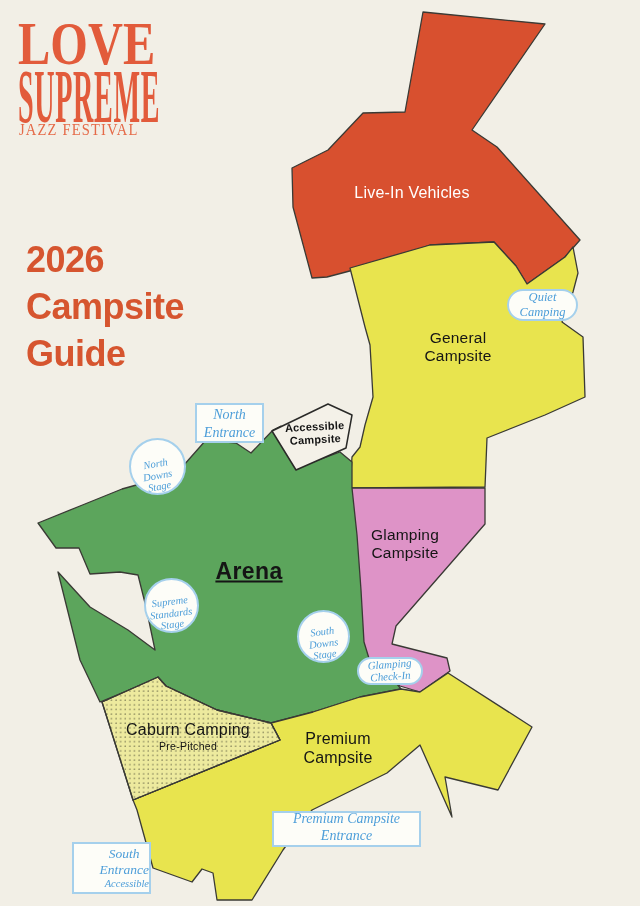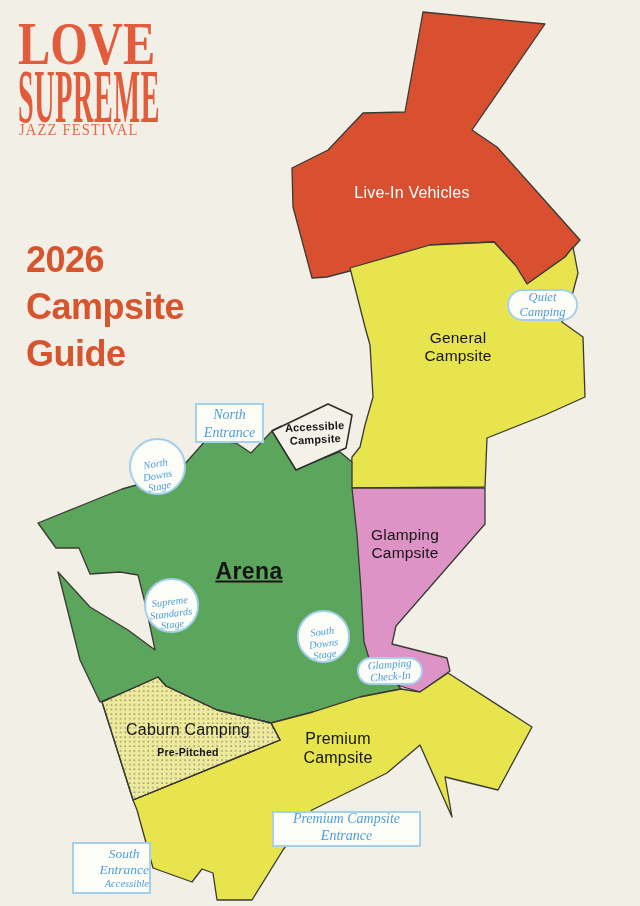--- a/index.html
+++ b/index.html
@@ -27,21 +27,21 @@
     color:#D6552F;white-space:pre-line;}
 
   
   .region-label{position:absolute;transform:translate(-50%,-50%);
     text-align:center;white-space:pre-line;color:#151515;letter-spacing:0.2px;}
   .lbl-liv{left:412px;top:177px;color:#FFFFFF;font-size:16px;line-height:1.15;margin-top:16px;}
   .lbl-general{left:458px;top:347px;font-size:15.5px;line-height:1.18;}
   .lbl-glamping{left:405px;top:544px;font-size:15.5px;line-height:1.18;}
   .lbl-arena{left:249px;top:571px;font-size:23px;font-weight:700;letter-spacing:0.4px;text-decoration:underline;}
   .lbl-caburn{left:188px;top:730px;font-size:16px;line-height:1.1;}
-  .lbl-caburn-sub{left:188px;top:746px;font-size:10.5px;font-weight:700;letter-spacing:0.3px;margin-top:6px;}
+  .lbl-caburn-sub{left:188px;top:746px;font-size:10.5px;font-weight:400;letter-spacing:0.3px;}
   .lbl-premium{left:338px;top:749px;font-size:16px;line-height:1.18;}
   .lbl-accessible{left:315px;top:433px;font-size:11px;font-weight:700;line-height:1.15;transform:translate(-50%,-50%) rotate(-3deg);}
 
   
   .badge{position:absolute;box-sizing:border-box;
     border:2px solid #A5D0EC;background:#FDFDF8;
     display:flex;align-items:flex-end;justify-content:center;
     font-family:"Liberation Serif",serif;font-style:italic;color:#4D9ED9;}
   .badge-text{white-space:pre-line;text-align:center;display:block;}
   .badge-rect{border-radius:0;}

